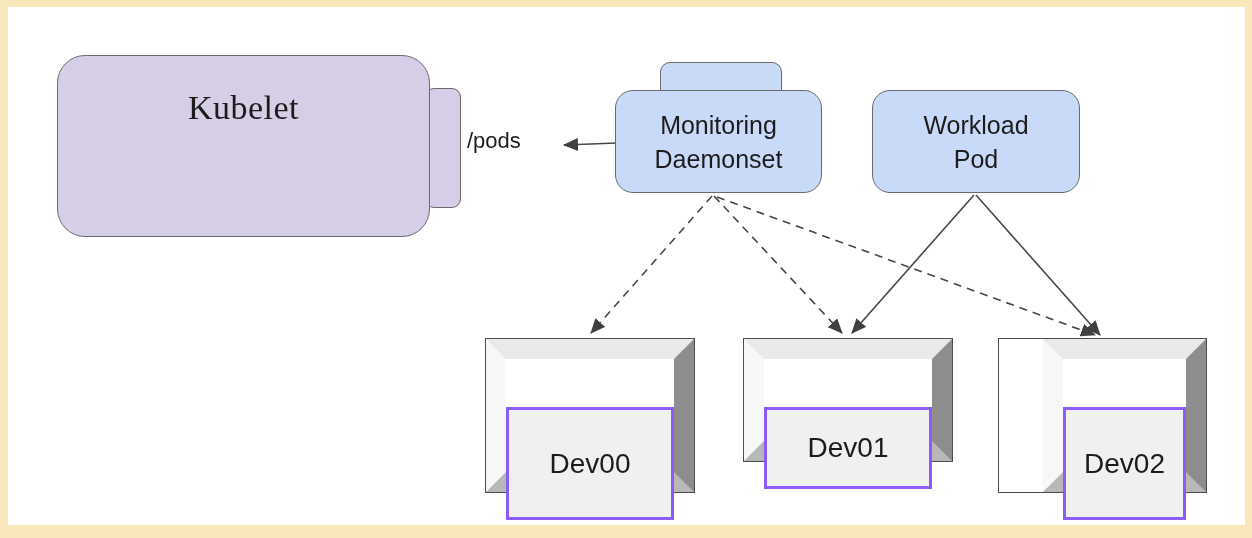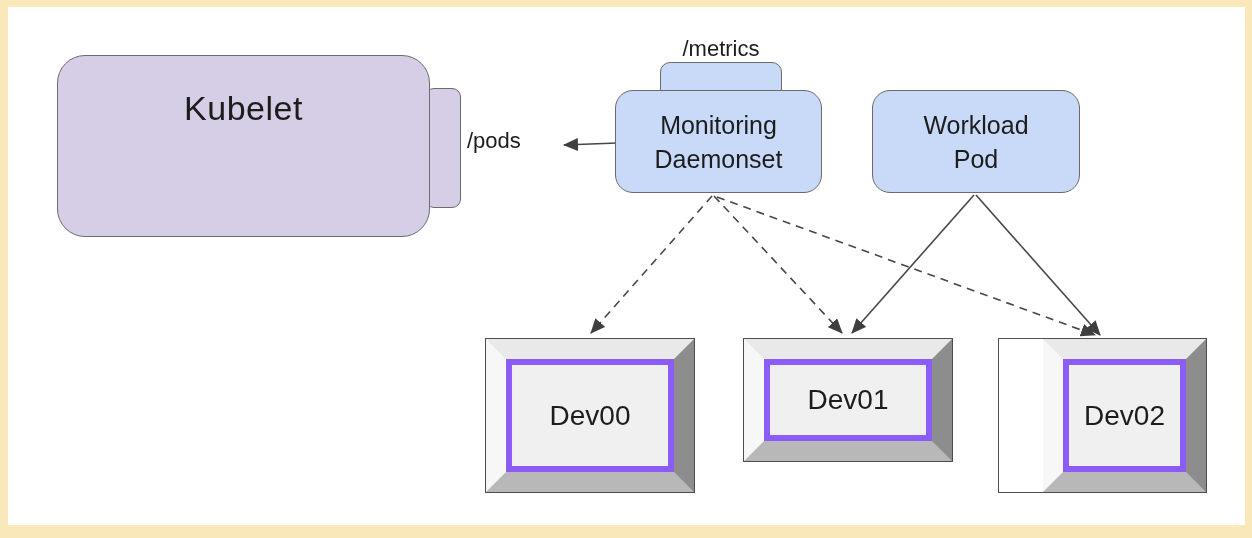--- a/index.html
+++ b/index.html
@@ -27,20 +27,21 @@
     background: #d6cee6;
     border-radius: 28px;
     z-index: 2;
   }
   .kubelet-label {
     position: absolute;
     left: 0; top: 33px; width: 100%;
     text-align: center;
     font-size: 34px;
     letter-spacing: 0.5px;
+    font-family: Liberation Serif, serif;
   }
   .kubelet-tab {
     left: 417px; top: 81px;
     width: 36px; height: 120px;
     background: #d6cee6;
     border-radius: 9px;
     z-index: 1;
   }
   .metrics-tab {
     left: 652px; top: 55px;
@@ -77,25 +78,26 @@
   }
   .device .bevel {
     width: 100%; height: 100%;
     border-style: solid;
     border-width: 20px;
     border-color: #e9e9e9 #8d8d8d #b8b8b8 #f7f7f7;
   }
   .device .face {
     width: 100%; height: 100%;
     background: #f0f0f0;
-    border: 6px solid #8b5cf6;
+    border: 3px solid #8b5cf6;
     display: flex;
     align-items: center;
     justify-content: center;
     font-size: 28px;
+    margin-top: 48px;
   }
   .dev00 { left: 477px; top: 331px; width: 210px; height: 155px; }
   .dev01 { left: 735px; top: 331px; width: 210px; height: 124px; }
   .dev02 { left: 990px; top: 331px; width: 209px; height: 155px; padding-left: 44px; }
   .edges {
     position: absolute;
     left: 0; top: 0;
     width: 1237px; height: 518px;
     z-index: 1;
   }
@@ -118,21 +120,20 @@
     <path d="M 966 188 L 844 326" stroke="#474747" stroke-width="1.6" fill="none" marker-end="url(#arrow)"></path>
     <path d="M 968 188 L 1092 328" stroke="#474747" stroke-width="1.6" fill="none" marker-end="url(#arrow)"></path>
   </svg>
 
   <div class="shape kubelet-tab"></div>
   <div class="shape kubelet-box">
     <div class="kubelet-label">Kubelet</div>
   </div>
   <div class="endpoint-label pods-label">/pods</div>
 
-  <div class="endpoint-label metrics-label">/metrics</div>
   <div class="shape metrics-tab"></div>
   <div class="shape pod-box workload-box">
     <div>Workload</div>
     <div>Pod</div>
   </div>
 
   <div class="shape pod-box monitoring-box">
     <div>Monitoring</div>
     <div>Daemonset</div>
   </div>

